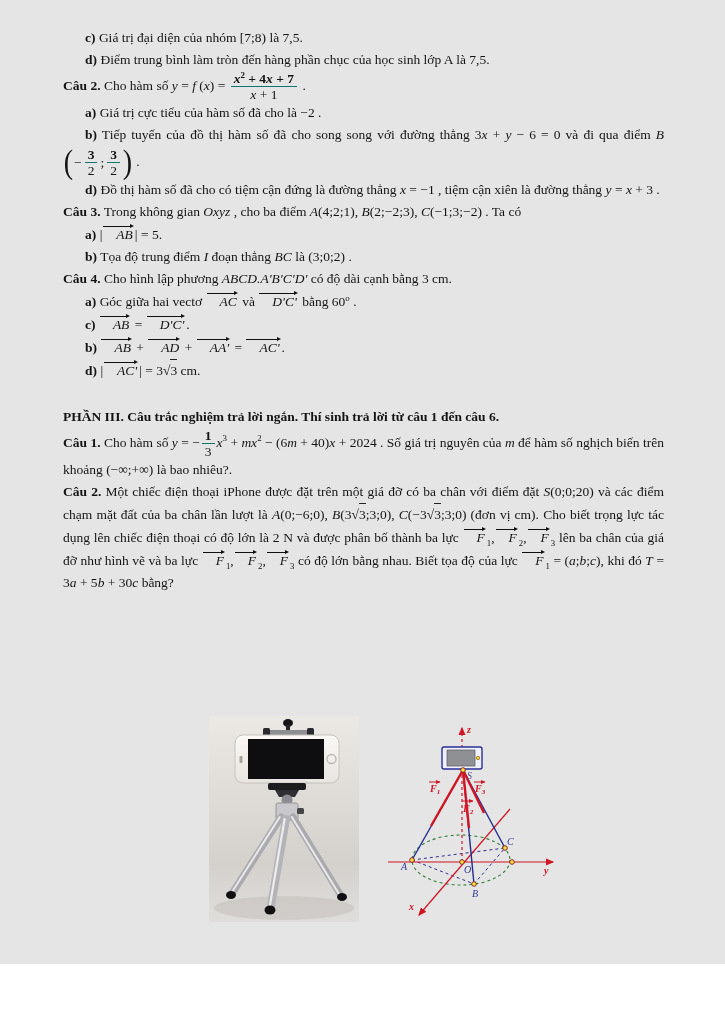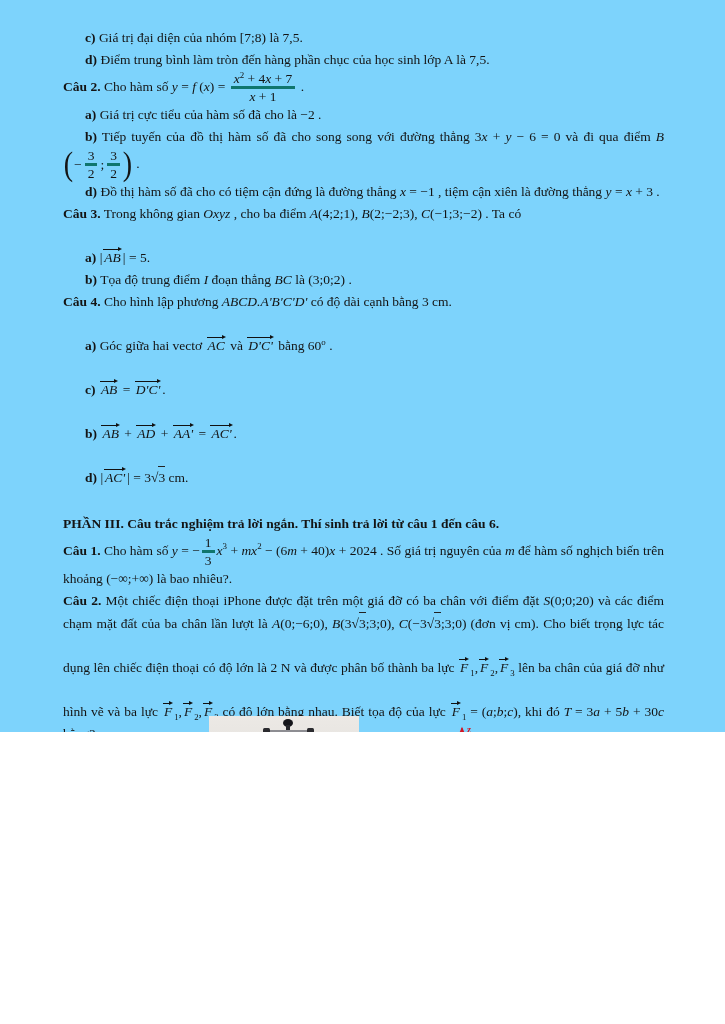--- a/index.html
+++ b/index.html
@@ -1,31 +1,31 @@
 <!DOCTYPE html>
 <html><head>
 <meta charset="utf-8">
 <style>
   html,body{margin:0;padding:0;background:#fff;}
-  .page{position:relative;width:725px;height:732px;background:#7dd3fc;overflow:hidden;
+  .page{position:relative;width:725px;height:964px;background:#e5e5e5;overflow:hidden;
         font-family:"Liberation Serif","DejaVu Serif",serif;color:#141414;}
   .content{position:absolute;left:63px;top:27px;width:601px;font-size:13.5px;}
   .line{margin:0;line-height:22px;text-align:justify;}
   .item{text-indent:22px;}
   .heading{margin-top:24px;}
   .bold{font-weight:bold;}
   .ital{font-style:italic;}
   .msup{vertical-align:super;font-size:66%;line-height:0;}
   
   .frac{display:inline-flex;flex-direction:column;align-items:center;vertical-align:middle;
         margin:0 2px;line-height:15px;text-indent:0;}
-  .fnum{border-bottom:3px solid #0f766e;padding:0 3px;}
+  .fnum{border-bottom:1px solid #0f766e;padding:0 3px;font-weight:bold;}
   .fden{padding:0 3px;}
   
-  .vec{display:inline-block;position:relative;padding:5px 2px 0 2px;line-height:1.1;text-indent:0;margin-top:21px;}
+  .vec{display:inline-block;position:relative;padding:5px 2px 0 14px;line-height:1.1;text-indent:0;}
   .varrow{position:absolute;top:1px;left:1px;right:1px;height:4px;display:flex;align-items:center;color:#111;}
   .vline{flex:1;border-top:1px solid currentColor;}
   .vhead{width:0;height:0;border-left:4px solid currentColor;border-top:2px solid transparent;border-bottom:2px solid transparent;}
   .vbase{font-style:italic;}
   sub.vsub{font-size:65%;line-height:0;}
   
   .sqrt{display:inline-flex;align-items:baseline;text-indent:0;}
   .radbody{border-top:1.2px solid #222;}
   
   .bigparen{display:inline-flex;align-items:center;vertical-align:middle;text-indent:0;}

